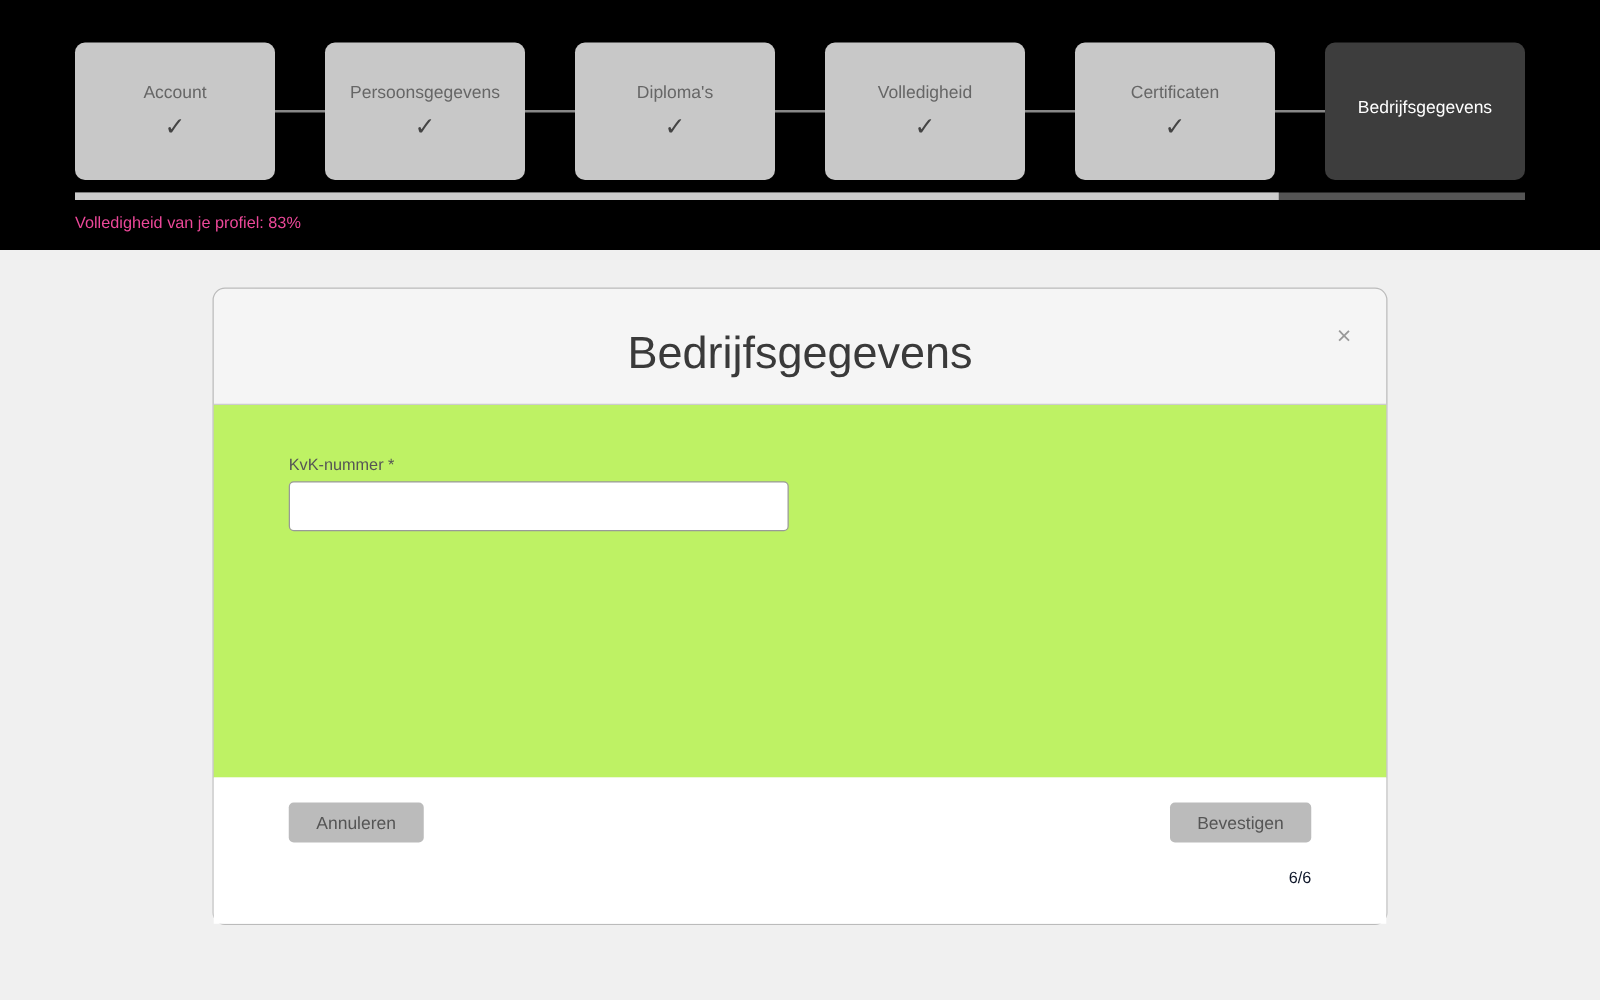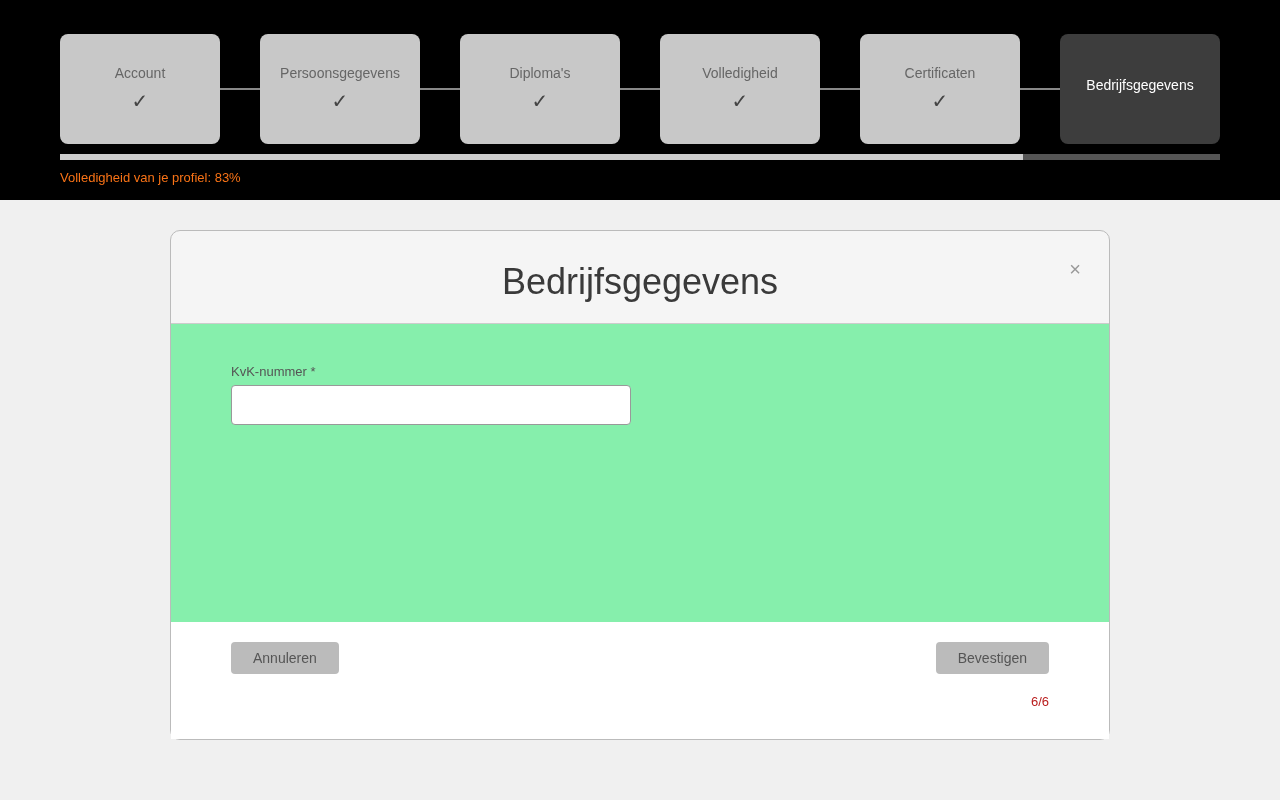--- a/index.html
+++ b/index.html
@@ -79,21 +79,21 @@
     }
 
     .progress-bar-fill {
       height: 100%;
       background: #ccc;
       width: 83%;
     }
 
     
     .profile-text {
-      color: #f97316;
+      color: #ec4899;
       font-size: 13px;
       padding: 10px 60px;
       background: #000;
     }
 
     
     .lower-area {
       background: #f0f0f0;
       position: absolute;
       left: 0;
@@ -137,21 +137,21 @@
       right: 28px;
       font-size: 20px;
       color: #999;
       background: none;
       border: none;
       cursor: pointer;
       line-height: 1;
     }
 
     .modal-body {
-      background: #86efac;
+      background: #bef264;
       flex: 1;
       padding: 40px 60px;
       display: flex;
       flex-direction: column;
       gap: 20px;
     }
 
     .field-label {
       font-size: 13px;
       color: #555;
@@ -191,21 +191,21 @@
       border-radius: 4px;
       border: none;
       cursor: pointer;
       font-size: 14px;
       color: #555;
       background: #bbb;
     }
 
     .page-indicator {
       font-size: 13px;
-      color: #b91c1c;
+      color: #0f172a;
       text-align: center;
     }
   </style>
 </head>
 <body>
 
 <div class="top-area">
   <nav class="steps-nav">
 
     <div class="step-box completed">

